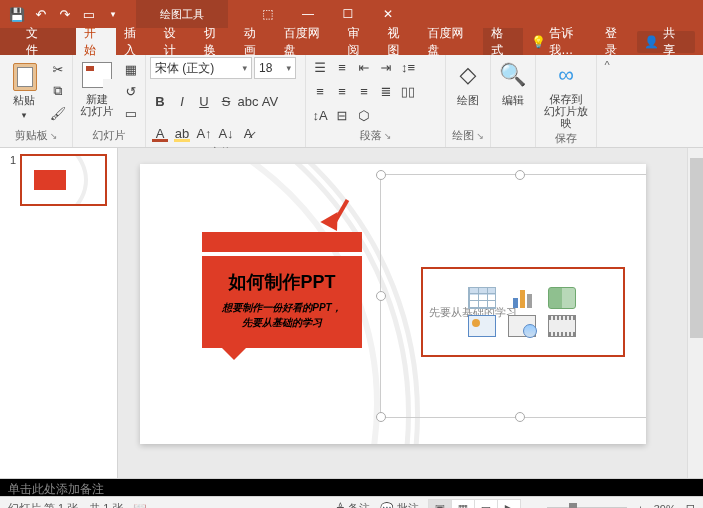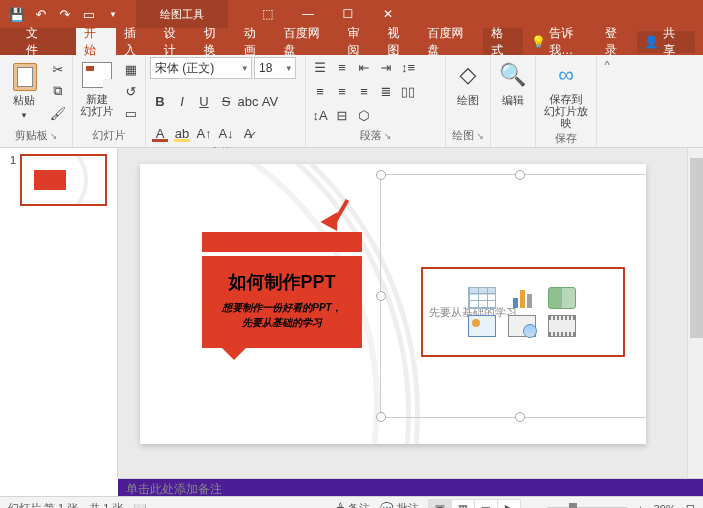--- a/index.html
+++ b/index.html
@@ -95,21 +95,21 @@
 .ic-online { border:1px solid #888; position:relative; background:#f0f0f0;}
 .ic-online::after{content:"";position:absolute;right:-2px;bottom:-2px;width:12px;height:12px;border:1px solid #5a8ac6;border-radius:50%;background:linear-gradient(#9cf,#cde);}
 .ic-video { border:1px solid #888; position:relative; background:#eee;}
 .ic-video::before{content:"";position:absolute;top:0;left:0;right:0;height:4px;background:repeating-linear-gradient(90deg,#888 0 2px,transparent 2px 4px);}
 .ic-video::after{content:"";position:absolute;bottom:0;left:0;right:0;height:4px;background:repeating-linear-gradient(90deg,#888 0 2px,transparent 2px 4px);}
 
 .scrollbar { width: 16px; background: #f0f0f0; border-left:1px solid #ddd; position:relative;}
 .scrollbar .thumb { position:absolute; left:2px; right:2px; top:10px; height:180px; background:#ccc; border:none;}
 
 
-.notes { height: 18px; border-top: 1px solid #d4d4d4; padding: 2px 8px; font-size: 12px; color: #888; background:#4c1d95; margin-left:118px;}
+.notes { height: 18px; border-top: 1px solid #d4d4d4; padding: 2px 8px; font-size: 12px; color: #888; background:#000000; }
 
 
 .statusbar { height: 24px; background: #f3f3f3; border-top: 1px solid #d4d4d4; display: flex; align-items: center; font-size: 11px; color: #555; padding: 0 8px; gap: 10px; }
 .statusbar .spacer { flex: 1; }
 .statusbar .viewbtns { display:flex; gap:0; }
 .statusbar .viewbtns div { width:24px; height:20px; border:1px solid #ddd; display:flex; align-items:center; justify-content:center; font-size:11px; margin-left:-1px; background:#fff;}
 .statusbar .viewbtns div.on { background:#e0e0e0; }
 .zoom-slider { width:80px; height:4px; background:#ccc; position:relative; }
 .zoom-slider .knob { width:8px; height:12px; background:#888; position:absolute; left:22px; top:-4px; }
 </style>

